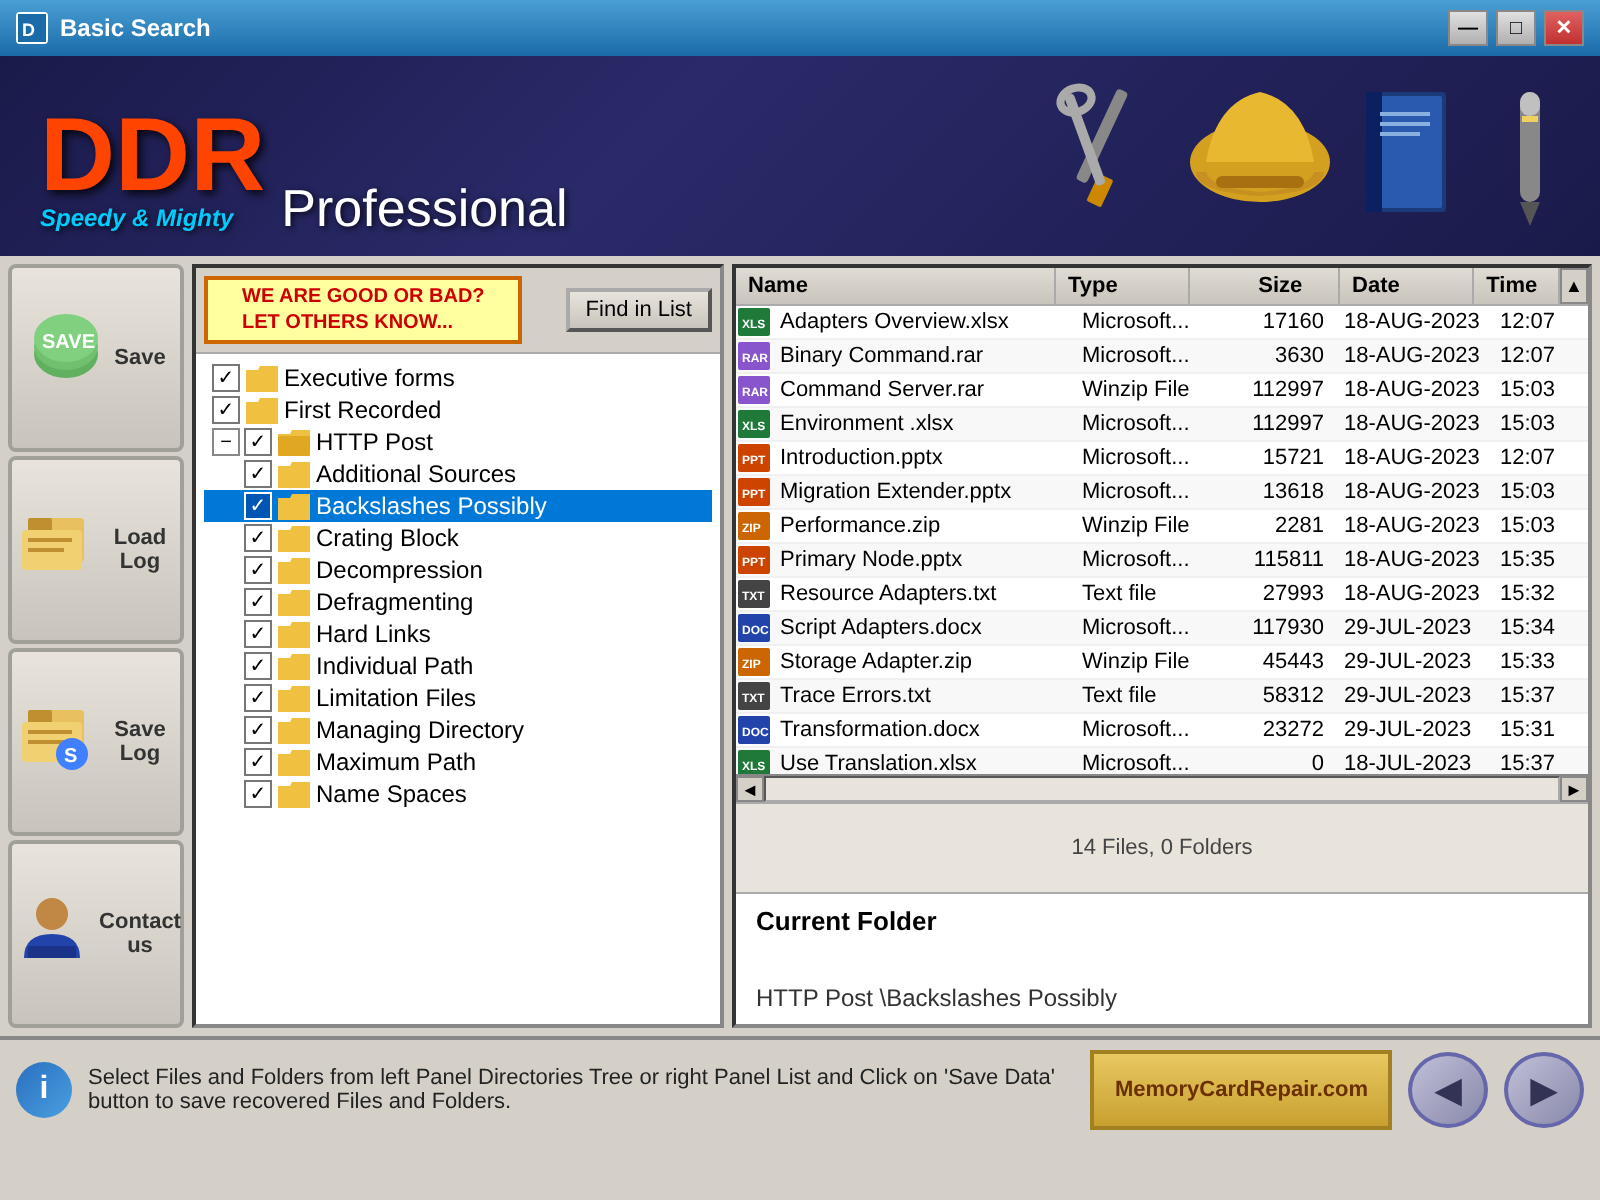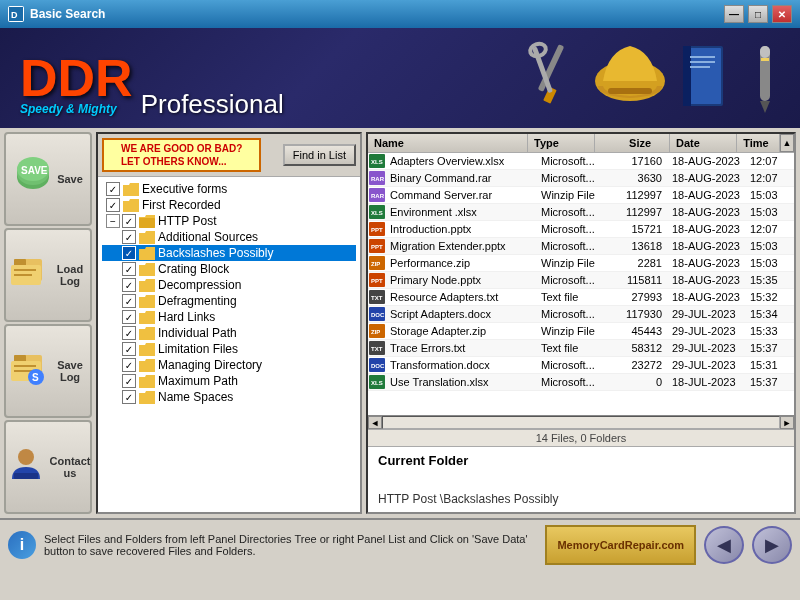--- a/index.html
+++ b/index.html
@@ -269,21 +269,21 @@
     .file-type-cell { width: 78px; overflow: hidden; text-overflow: ellipsis; }
     .file-size-cell { width: 53px; text-align: right; padding-right: 6px; }
     .file-date-cell { width: 78px; }
     .file-time-cell { width: 48px; }
     .scroll-btn { width: 14px; flex-shrink: 0; background: #d4d0c8; border: 1px solid #888; cursor: pointer; display: flex; align-items: center; justify-content: center; font-size: 9px; }
 
     
     .file-count-bar {
       background: #e8e4dc;
       border-top: 1px solid #aaa;
-      padding: 2px 6px;
+      padding: 16px 6px;
       font-size: 11px;
       text-align: center;
       color: #444;
     }
     .scrollbar-h {
       height: 14px;
       background: #d4d0c8;
       border-top: 1px solid #888;
       display: flex;
     }

